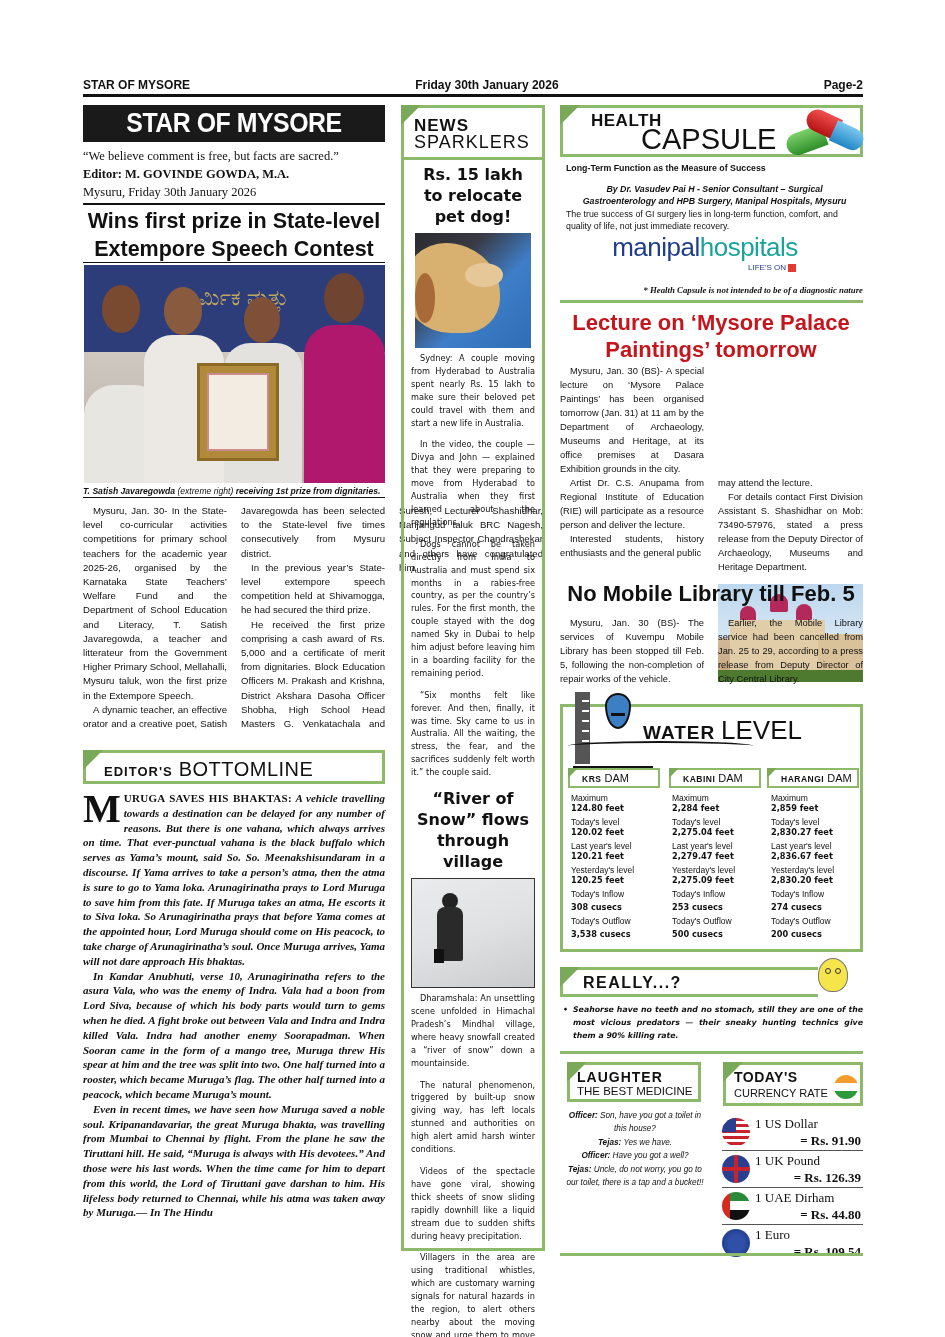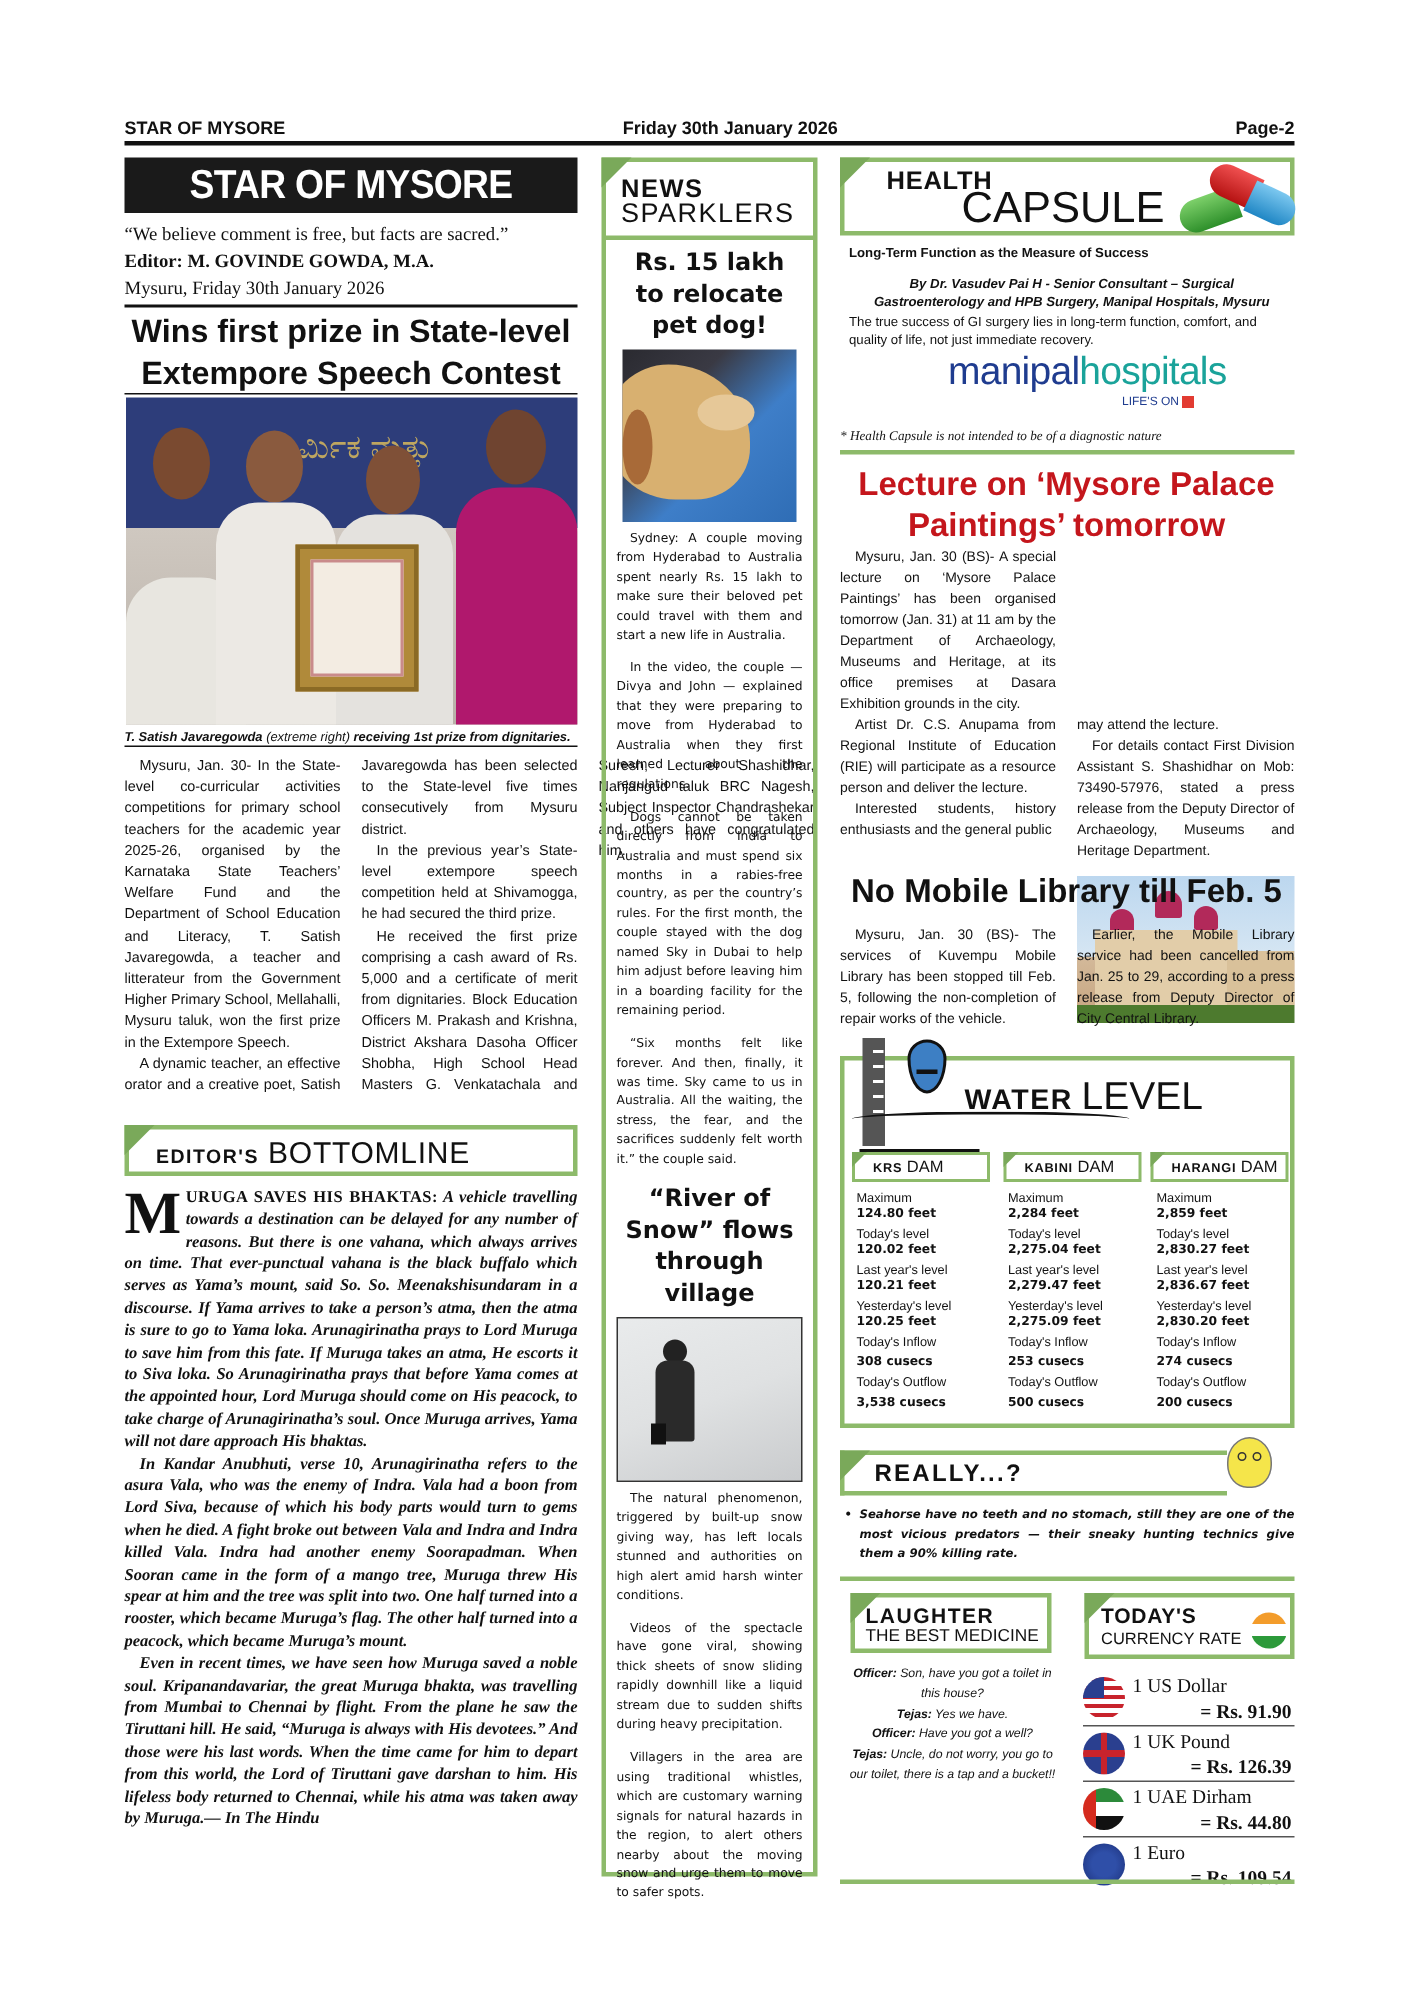--- a/index.html
+++ b/index.html
@@ -123,20 +123,21 @@
     <p>Dogs cannot be taken directly from India to Australia and must spend six months in a rabies-free country, as per the country’s rules. For the first month, the couple stayed with the dog named Sky in Dubai to help him adjust before leaving him in a boarding facility for the remaining period.</p>
     <p>“Six months felt like forever. And then, finally, it was time. Sky came to us in Australia. All the waiting, the stress, the fear, and the sacrifices suddenly felt worth it.” the couple said.</p>
   </div>
   <div class="nshl" style="padding:0 6px;margin-top:2px">“River of Snow” flows through village</div>
   <div class="photo" style="margin:6px 7px 4px;height:110px;background:linear-gradient(160deg,#e9ebec 0%,#dfe1e2 50%,#c9cbcd 100%);border:1px solid #333">
     <div class="abs" style="left:30px;top:14px;width:16px;height:16px;background:#222;border-radius:50%"></div>
     <div class="abs" style="left:25px;top:28px;width:26px;height:54px;background:#2a2a2a;border-radius:8px 8px 2px 2px"></div>
     <div class="abs" style="left:22px;top:70px;width:10px;height:14px;background:#111"></div>
   </div>
   <div class="nsbody">
+    <p>Dharamshala: An unsettling scene unfolded in Himachal Pradesh’s Mindhal village, where heavy snowfall created a “river of snow” down a mountainside.</p>
     <p>The natural phenomenon, triggered by built-up snow giving way, has left locals stunned and authorities on high alert amid harsh winter conditions.</p>
     <p>Videos of the spectacle have gone viral, showing thick sheets of snow sliding rapidly downhill like a liquid stream due to sudden shifts during heavy precipitation.</p>
     <p>Villagers in the area are using traditional whistles, which are customary warning signals for natural hazards in the region, to alert others nearby about the moving snow and urge them to move to safer spots.</p>
   </div>
 </div>
 
 <div class="abs gbox hc">
   <div class="gtri"></div>
   <div class="a">HEALTH</div>
   <div class="b">CAPSULE</div>
@@ -144,27 +145,27 @@
 <div class="abs" style="left:786px;top:110px;width:78px;height:46px">
   <div class="abs" style="left:0;top:20px;width:40px;height:22px;border-radius:11px 0 0 11px;background:linear-gradient(#7dd06a,#2d8f2a);transform:rotate(-20deg)"></div>
   <div class="abs" style="left:20px;top:2px;width:34px;height:22px;border-radius:11px 0 0 11px;background:linear-gradient(#f05050,#b51212);transform:rotate(25deg)"></div>
   <div class="abs" style="left:46px;top:16px;width:32px;height:22px;border-radius:0 11px 11px 0;background:linear-gradient(#7cc8f0,#1f86c4);transform:rotate(25deg)"></div>
 </div>
 <div class="abs" style="left:566px;top:162px;width:297px;font-size:8.8px;line-height:12.2px">
   <div style="font-weight:bold">Long-Term Function as the Measure of Success</div>
   <div style="font-weight:bold;font-style:italic;text-align:center;margin-top:9px;padding:0 8px">By  Dr. Vasudev Pai H  - Senior Consultant – Surgical Gastroenterology and HPB Surgery, Manipal Hospitals, Mysuru</div>
   <div>The true success of GI surgery lies in long-term function, comfort, and quality of life, not just immediate recovery.</div>
 </div>
-<div class="abs" style="left:632px;top:232px;width:200px;font-size:26px;letter-spacing:-0.5px;line-height:30px">
+<div class="abs" style="left:605px;top:232px;width:200px;text-align:center;font-size:26px;letter-spacing:-0.5px;line-height:30px">
   <span style="color:#1f3c8f">manipal</span><span style="color:#1aa39a">hospitals</span>
 </div>
 <div class="abs" style="left:748px;top:263px;font-size:8px;color:#1f3c8f">
   <span>LIFE'S ON</span> <span style="display:inline-block;width:8px;height:8px;background:#e23b32;vertical-align:middle"></span>
 </div>
-<div class="abs" style="left:560px;top:285px;width:303px;text-align:left;font-family:'Liberation Serif',serif;font-style:italic;font-weight:normal;font-size:8.8px">* Health Capsule is not intended to be of a diagnostic nature</div>
+<div class="abs" style="left:560px;top:285px;width:303px;text-align:right;font-family:'Liberation Serif',serif;font-style:italic;font-weight:bold;font-size:8.8px">* Health Capsule is not intended to be of a diagnostic nature</div>
 <div class="abs" style="left:560px;top:300px;width:303px;height:3px;background:#8dba6a"></div>
 
 <div class="abs headline red" style="left:556px;top:309px;width:310px;font-size:22px;line-height:27px">Lecture on ‘Mysore Palace Paintings’ tomorrow</div>
 <div class="abs body-text" style="left:560px;top:364px;width:144px;font-size:9.3px;line-height:14px">
   <p>Mysuru, Jan. 30 (BS)- A special lecture on ‘Mysore Palace Paintings’ has been organised tomorrow (Jan. 31) at 11 am by the Department of Archaeology, Museums and Heritage, at its office premises at Dasara Exhibition grounds in the city.</p>
   <p>Artist Dr. C.S. Anupama from Regional Institute of Education (RIE) will participate as a resource person and deliver the lecture.</p>
   <p>Interested students, history enthusiasts and the general public</p>
 </div>
 <div class="abs photo" style="left:718px;top:366px;width:145px;height:98px;background:linear-gradient(180deg,#bcd7ef 0%,#d6e6f3 55%,#d3b99a 55%,#c9a985 88%,#4d7a2e 88%)">
   <div class="abs" style="left:22px;top:22px;width:16px;height:16px;background:#b2295a;border-radius:50% 50% 10% 10%"></div>

